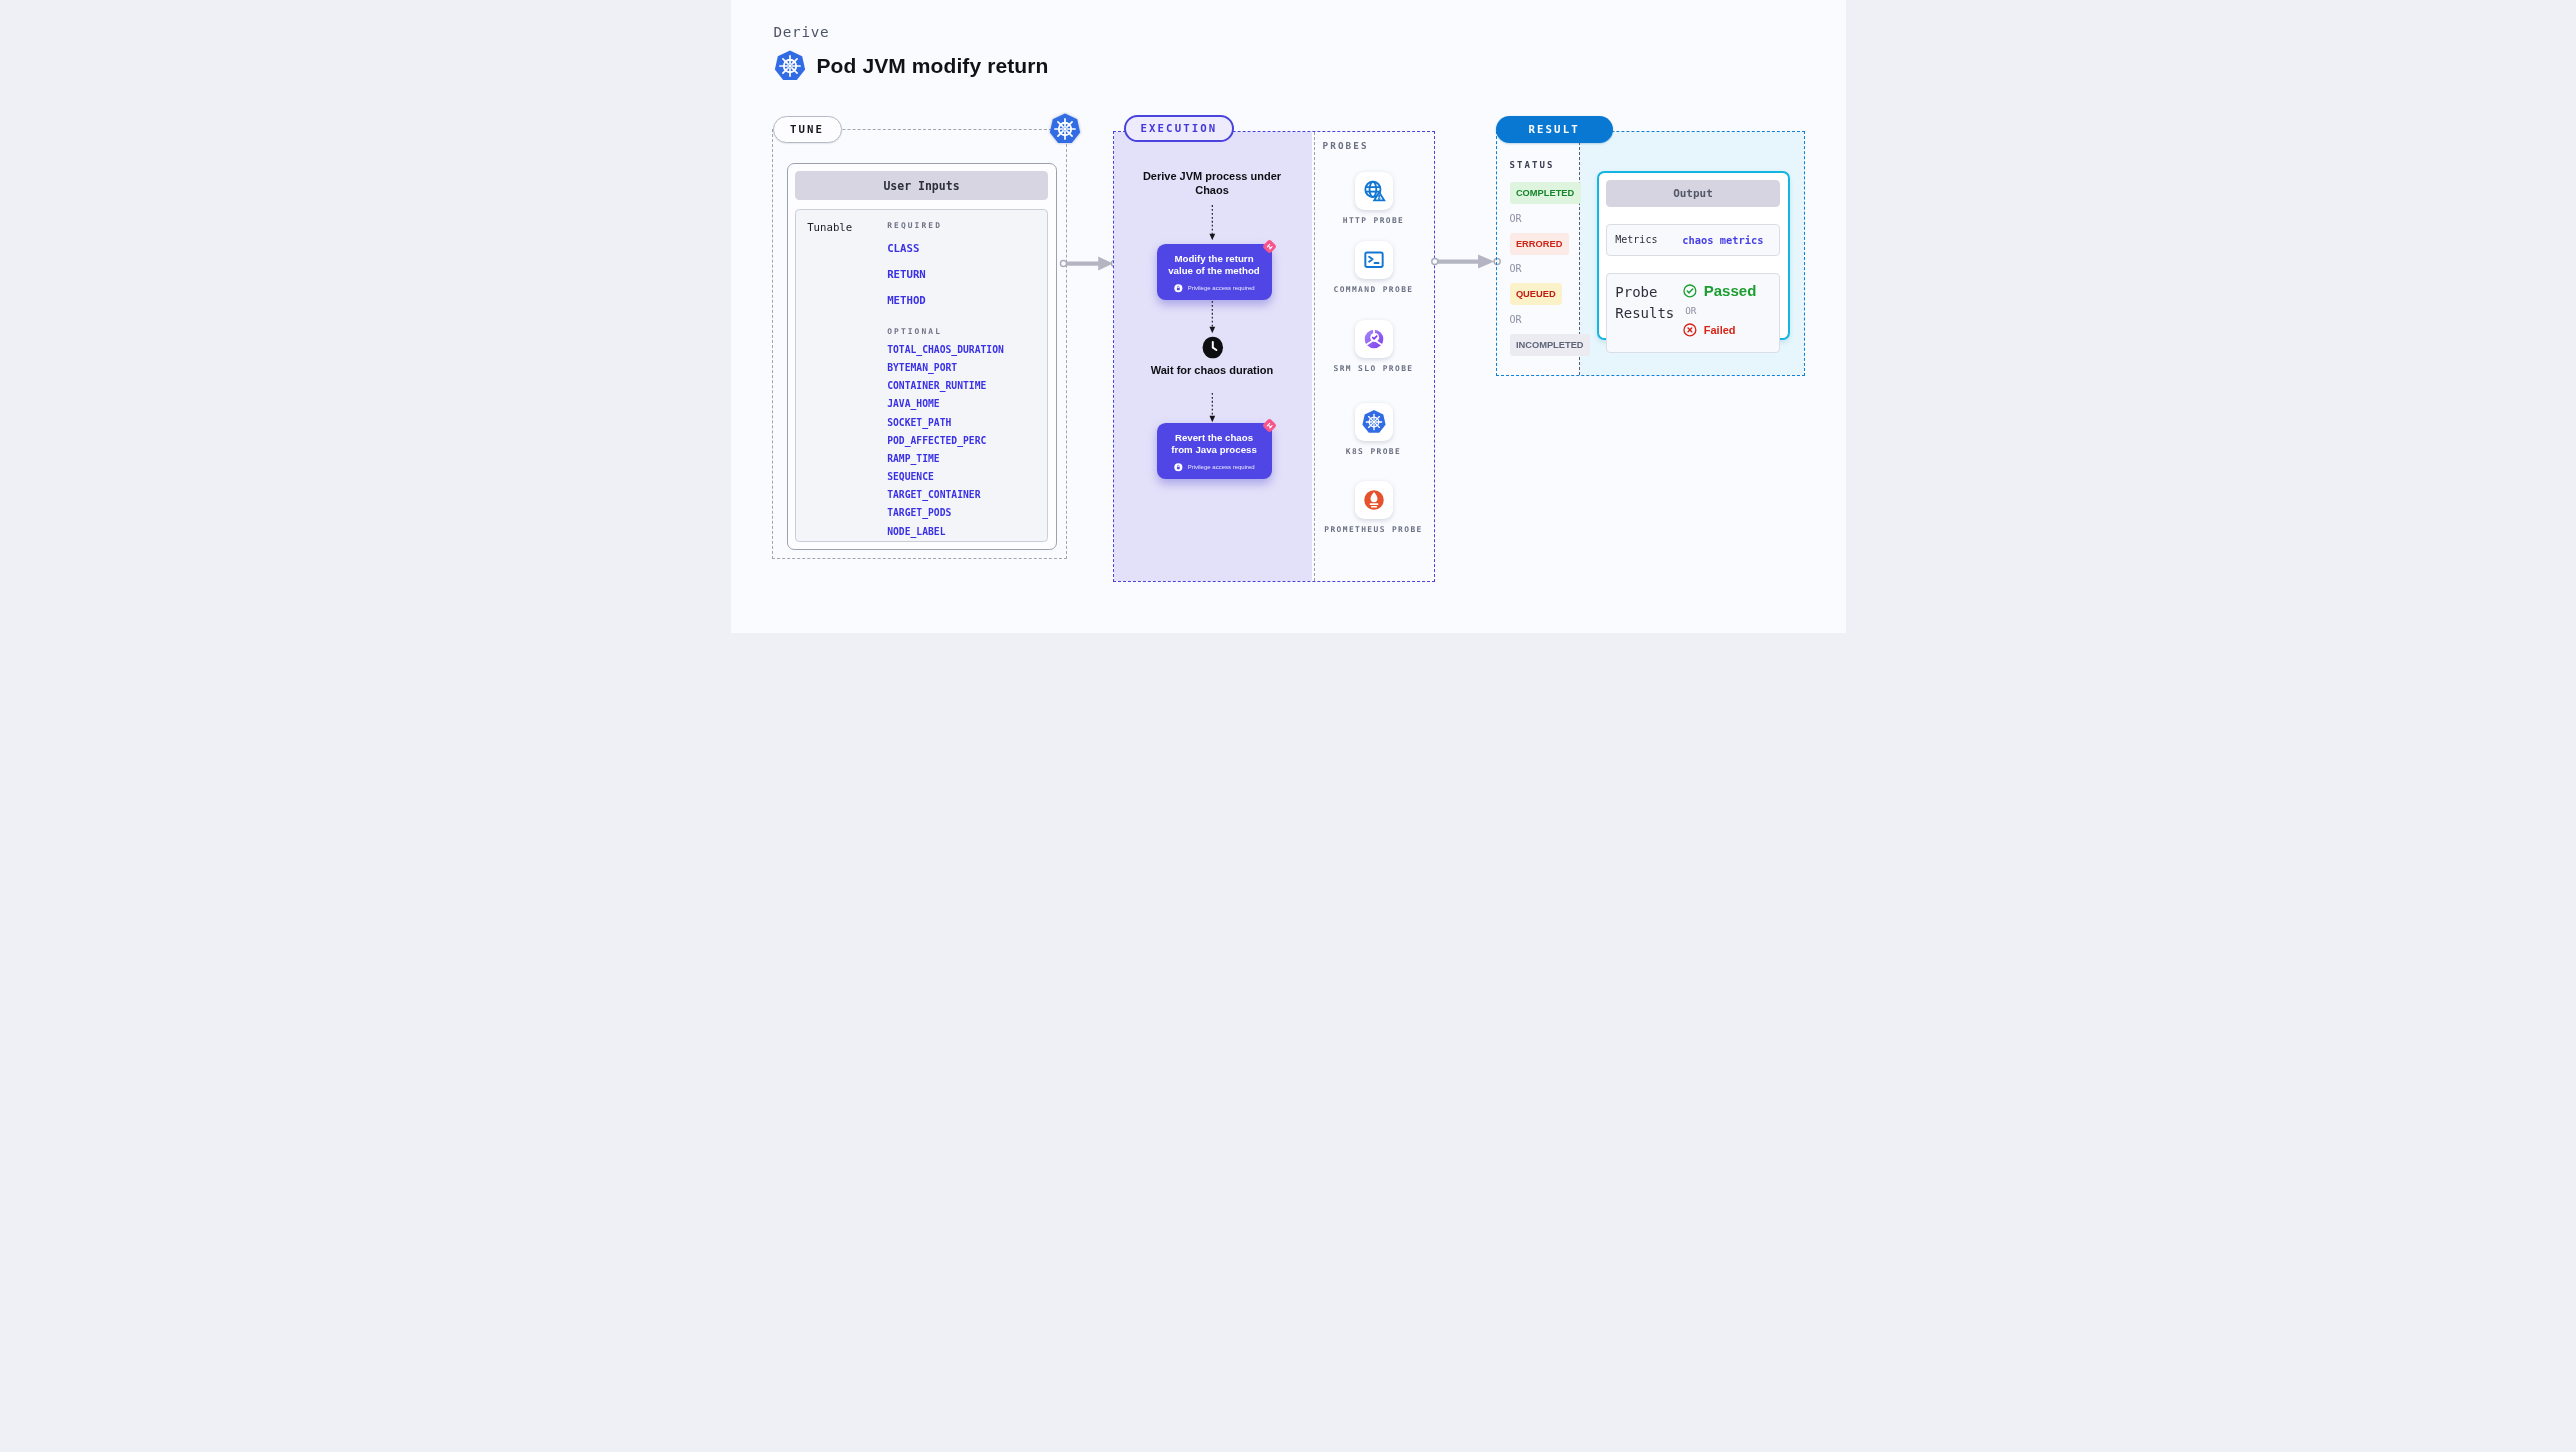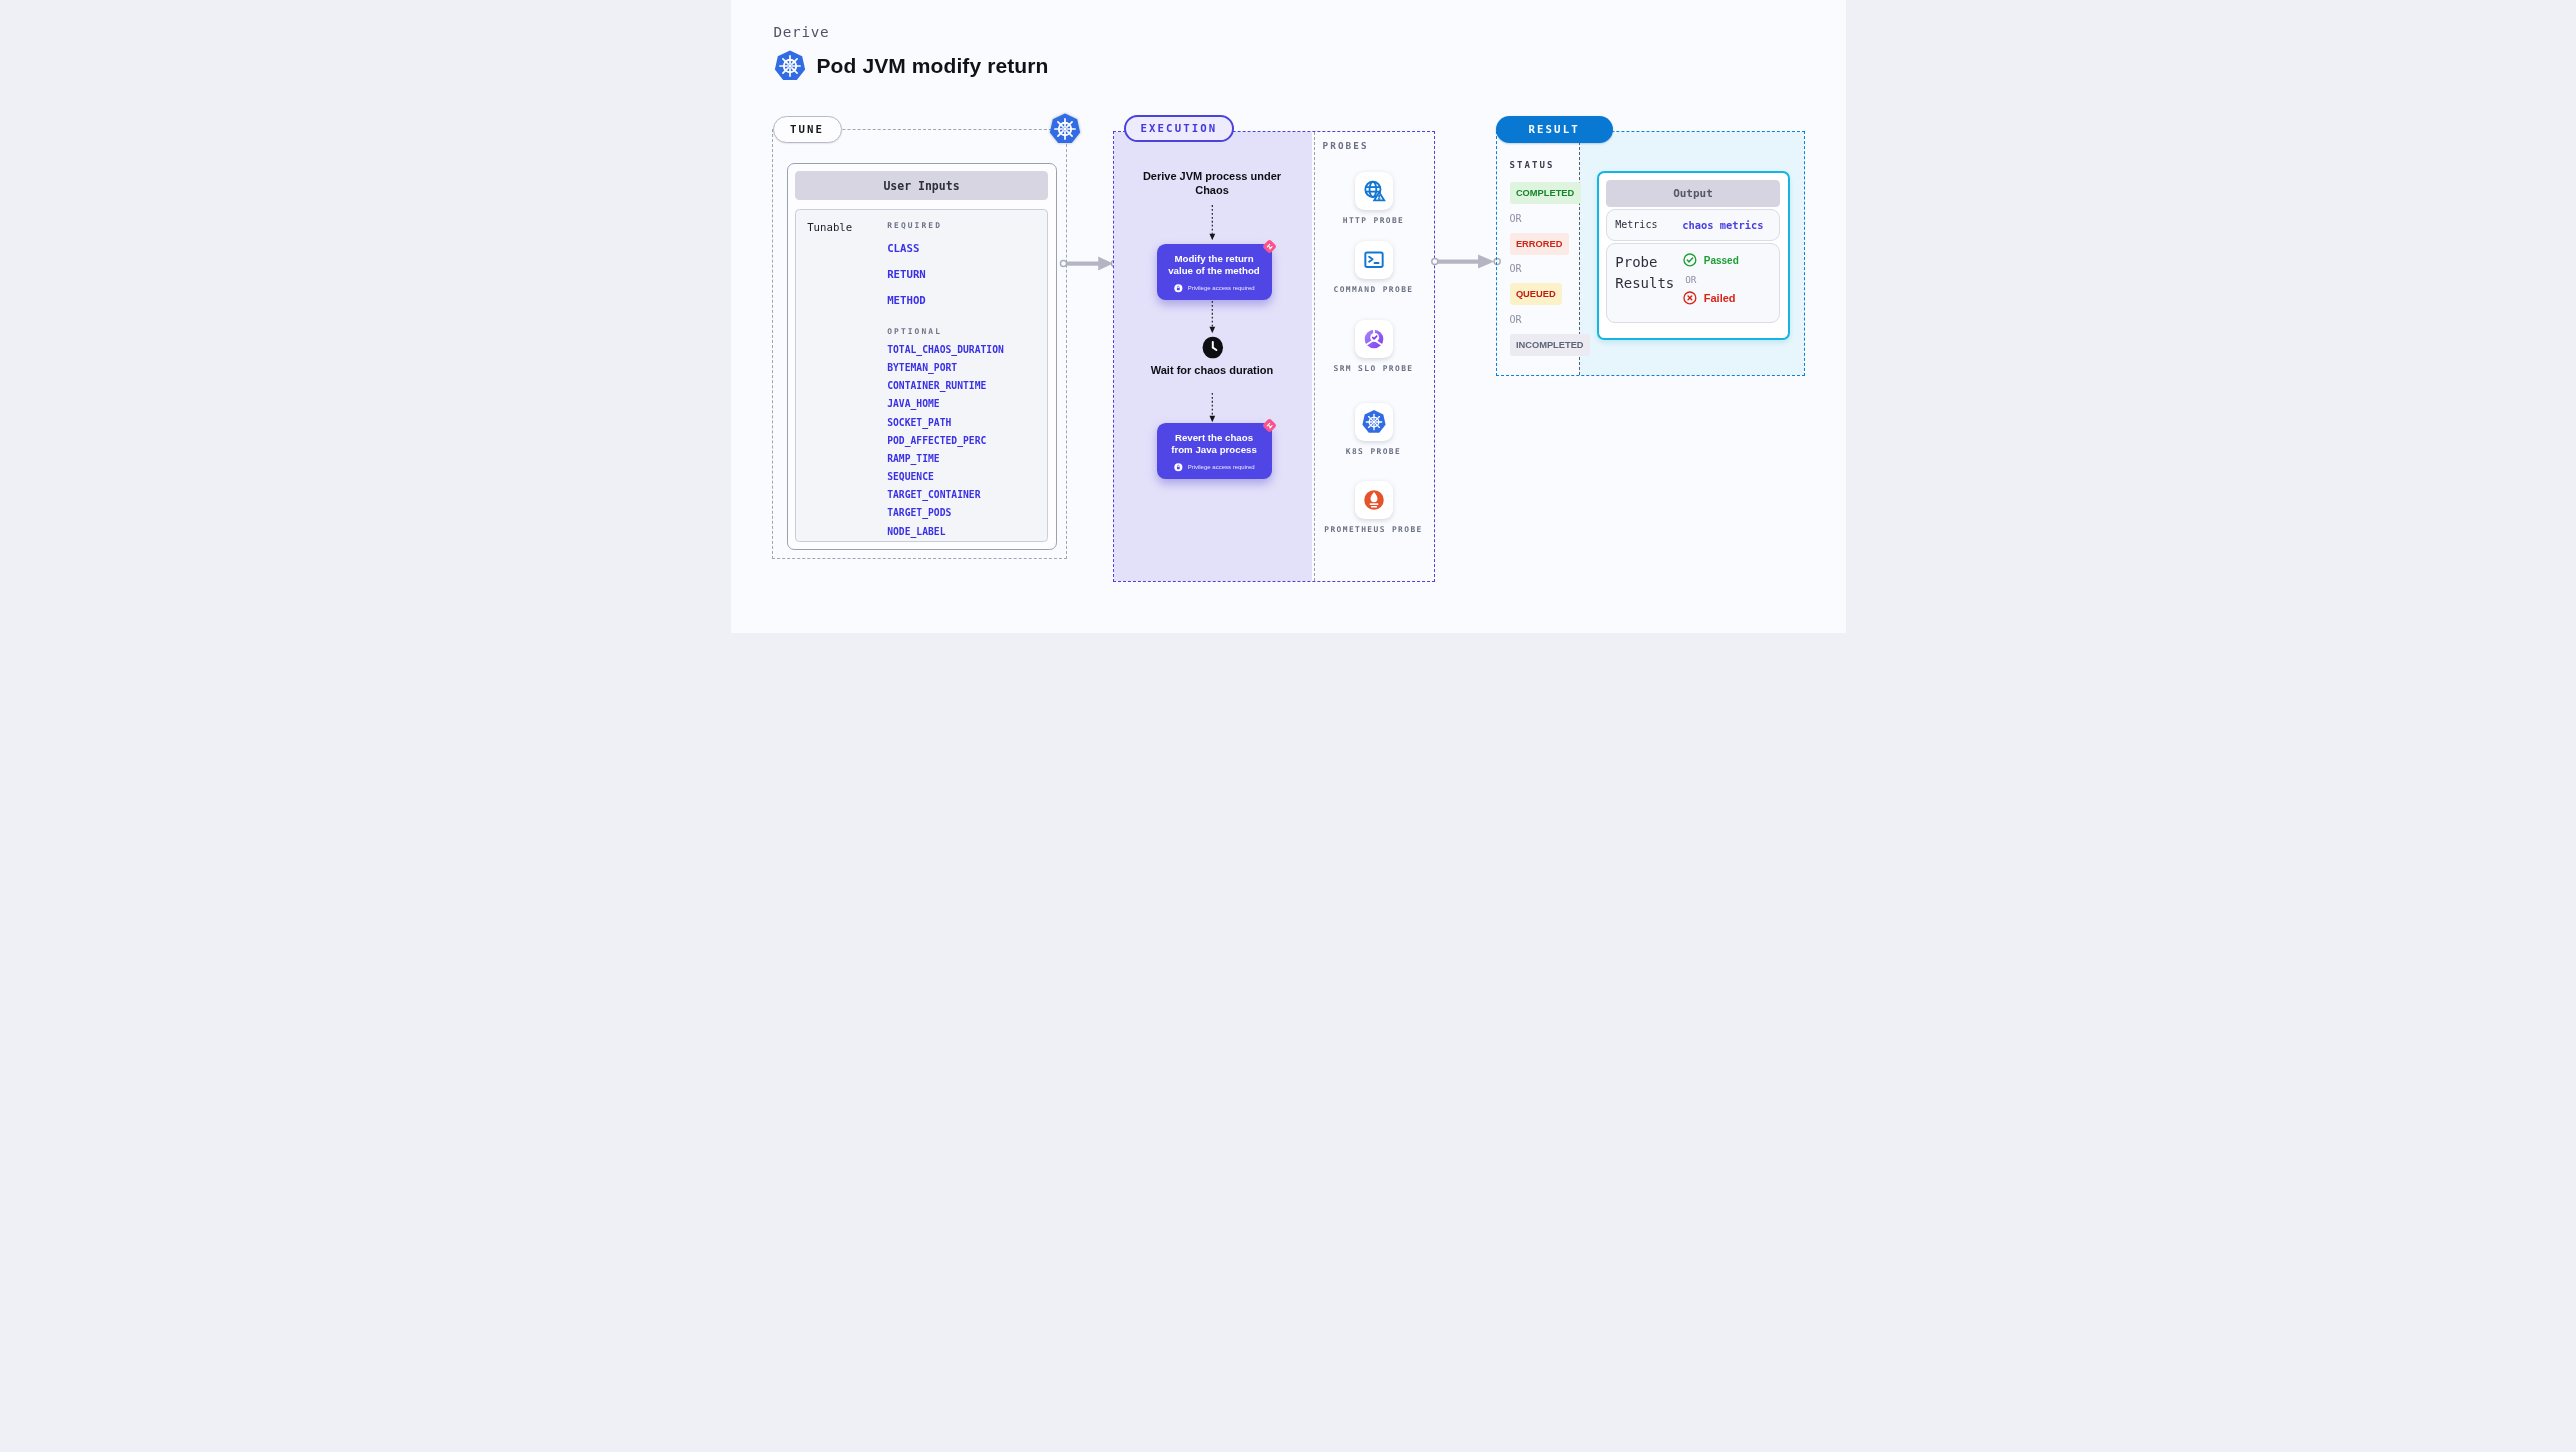--- a/index.html
+++ b/index.html
@@ -102,31 +102,31 @@
   .b-neutral { background:#ebebf1; color:#5f6579; }
   .or-line { font-family:"DejaVu Sans Mono",monospace; font-size:10px; color:#8b90a3;
              line-height:11.5px; margin:8.6px 0; }
 
   .output-card { position:absolute; left:866px; top:171px; width:193px; height:169px;
                  background:#ffffff; border:2.1px solid #14b5e2; border-radius:7.2px; padding:7.2px;
                  box-shadow:0 2.1px 5.7px rgba(20,140,190,.15); }
   .out-head { height:27px; background:#d5d4e0; border-radius:4.3px; display:flex; align-items:center;
               justify-content:center; font-family:"DejaVu Sans Mono",monospace; font-weight:bold;
               font-size:11px; color:#545869; }
-  .out-row { margin-top:2px; background:#f8f9fc; border:0.7px solid #dadce6; border-radius:9px; }
+  .out-row { margin-top:17px; background:#f8f9fc; border:0.7px solid #dadce6; border-radius:4px; }
   .row-metrics { height:31.5px; display:flex; align-items:center; padding:0 8.6px; }
   .row-metrics .lbl { font-family:"DejaVu Sans Mono",monospace; font-size:10px; color:#2c303c; width:67px; }
   .row-metrics .val { font-family:"DejaVu Sans Mono",monospace; font-weight:bold; font-size:10.4px; color:#473fe3; }
   .row-probe { height:80px; display:flex; padding:8.6px 8.6px 7.2px; }
   .row-probe .lbl { font-family:"DejaVu Sans Mono",monospace; font-size:14px; color:#2c303c;
                     width:67px; line-height:1.45; }
   .pr-col { display:flex; flex-direction:column; }
   .pr-line { display:flex; align-items:center; gap:5.7px; }
   .pr-line svg { width:15.8px; height:15.8px; }
-  .pr-passed { color:#1b9e31; font-weight:bold; font-size:10px; }
+  .pr-passed { color:#1b9e31; font-weight:bold; font-size:15px; }
   .pr-failed { color:#d92315; font-weight:bold; font-size:11px; }
   .pr-or { font-family:"DejaVu Sans Mono",monospace; font-size:9.3px; color:#8b90a3; margin:5.7px 0 5.7px 2.9px; }
 </style>
 </head>
 <body>
 
 <svg width="0" height="0" style="position:absolute">
   <defs>
     <symbol id="sym-k8s" viewBox="0 0 24 24">
       <path d="M12 1 L20.6 5.1 L22.7 14.5 L16.8 21.9 L7.2 21.9 L1.3 14.5 L3.4 5.1 Z" fill="#326ce5"></path>

